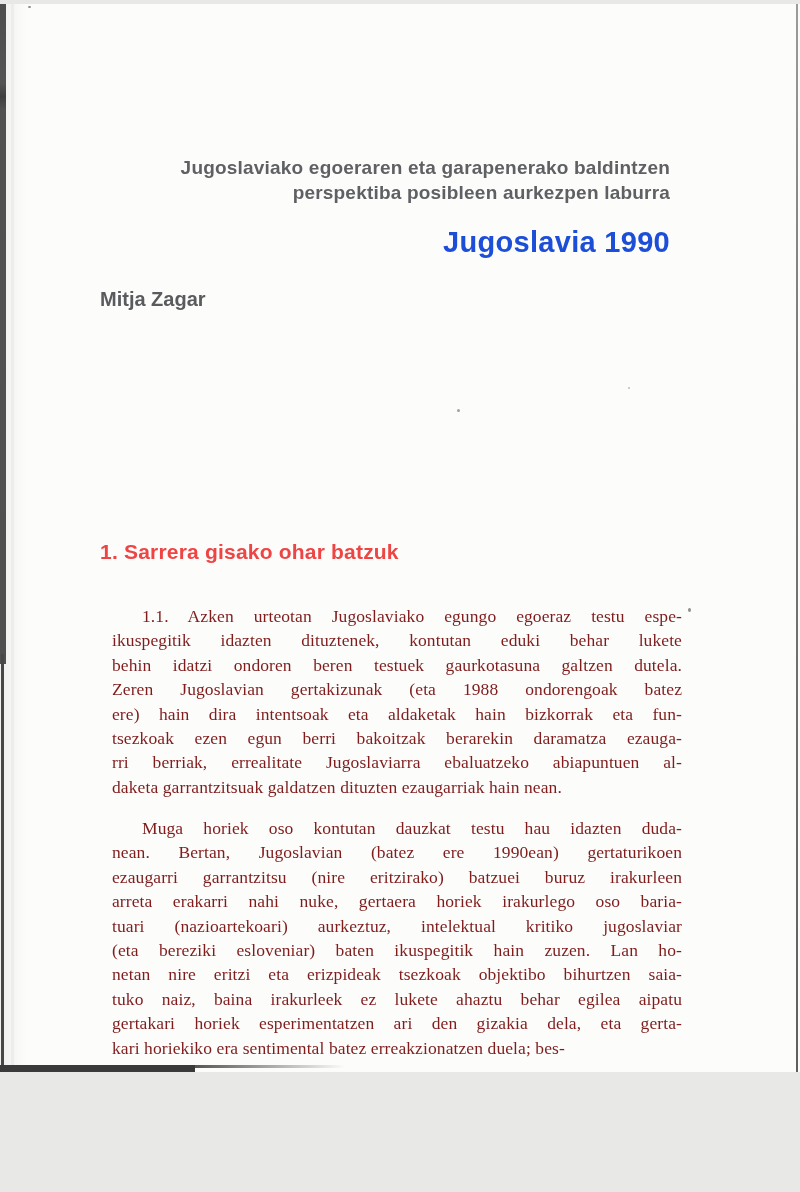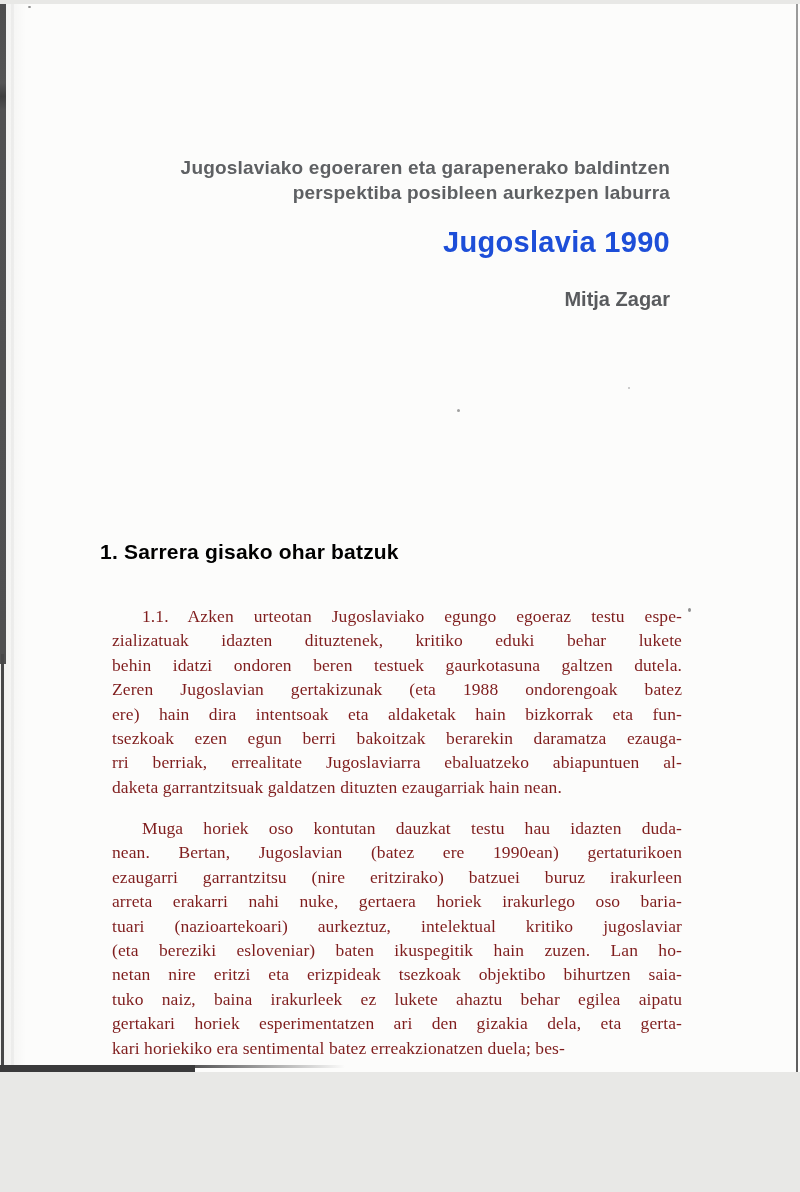--- a/index.html
+++ b/index.html
@@ -100,33 +100,33 @@
     text-align: right;
     font-size: 29px;
     line-height: 34px;
     letter-spacing: 0.3px;
     color: #1d4ed8;
   }
   .author {
     position: absolute;
     left: 100px; top: 282px;
     width: 570px;
-    text-align: right;
+    text-align: left;
     font-size: 20px;
     line-height: 26px;
     color: #595b5e;
   }
   .section-heading {
     position: absolute;
     left: 100px; top: 534px;
     width: 570px;
     font-size: 21px;
     line-height: 27px;
     letter-spacing: 0.2px;
-    color: #000000;
+    color: #ef4444;
   }
   .para {
     position: absolute;
     left: 112px;
     width: 570px;
     color: #7f1d1d;
     font-size: 17.5px;
     letter-spacing: 0.1px;
   }
   .para-1 { top: 600px; }
@@ -168,21 +168,21 @@
   </div>
 
   <div class="doc-title sans">Jugoslavia 1990</div>
 
   <div class="author sans">Mitja Zagar</div>
 
   <div class="section-heading sans">1. Sarrera gisako ohar batzuk</div>
 
   <div class="para para-1 serif">
     <div class="bline first">1.1. Azken urteotan Jugoslaviako egungo egoeraz testu espe-</div>
-    <div class="bline">zializatuak idazten dituztenek, kritiko eduki behar lukete</div>
+    <div class="bline">ikuspegitik idazten dituztenek, kontutan eduki behar lukete</div>
     <div class="bline">behin idatzi ondoren beren testuek gaurkotasuna galtzen dutela.</div>
     <div class="bline">Zeren Jugoslavian gertakizunak (eta 1988 ondorengoak batez</div>
     <div class="bline">ere) hain dira intentsoak eta aldaketak hain bizkorrak eta fun-</div>
     <div class="bline">tsezkoak ezen egun berri bakoitzak berarekin daramatza ezauga-</div>
     <div class="bline">rri berriak, errealitate Jugoslaviarra ebaluatzeko abiapuntuen al-</div>
     <div class="bline last">daketa garrantzitsuak galdatzen dituzten ezaugarriak hain nean.</div>
   </div>
 
   <div class="para para-2 serif">
     <div class="bline first">Muga horiek oso kontutan dauzkat testu hau idazten duda-</div>

